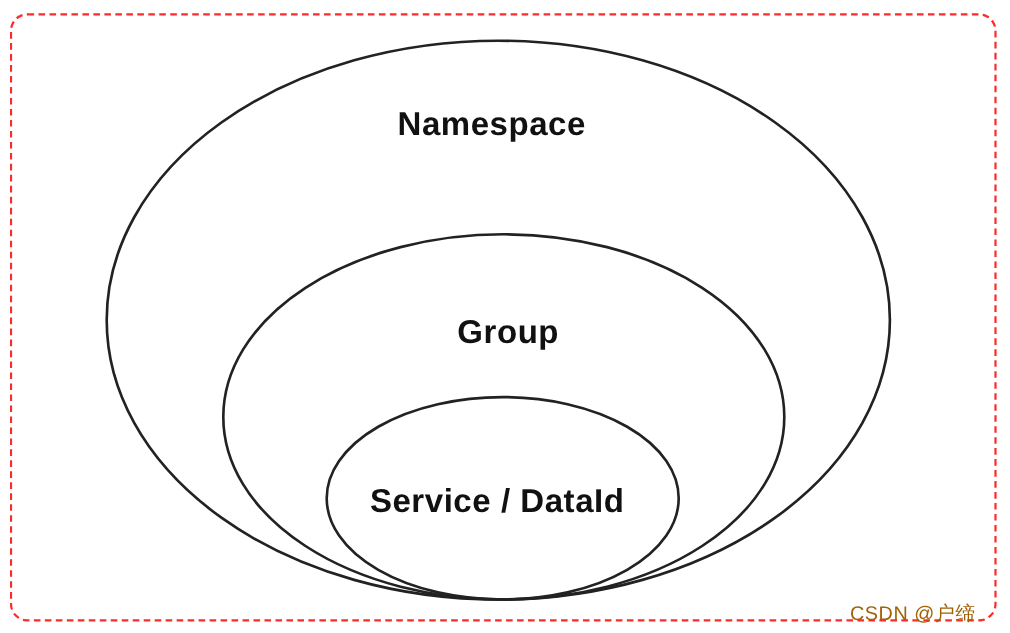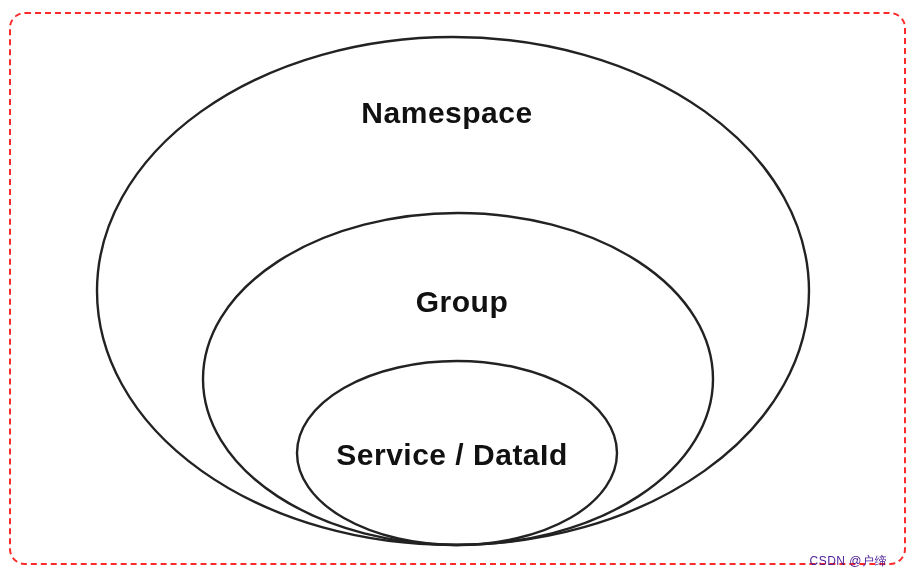--- a/index.html
+++ b/index.html
@@ -35,22 +35,22 @@
   svg.diagram text {
     font-family: "Liberation Sans", sans-serif;
     font-weight: bold;
     font-size: 30px;
     letter-spacing: 0.5px;
   }
   .watermark {
     position: absolute;
     right: 31px;
     bottom: 5px;
-    font-size: 12px;
-    color: #4c1d95;
+    font-size: 18px;
+    color: #a16207;
     letter-spacing: 0.5px;
     user-select: none;
   }
 </style>
 </head>
 <body>
 
 <div class="canvas">
 
   <svg class="diagram" viewBox="0 0 918 575" xmlns="http://www.w3.org/2000/svg">

